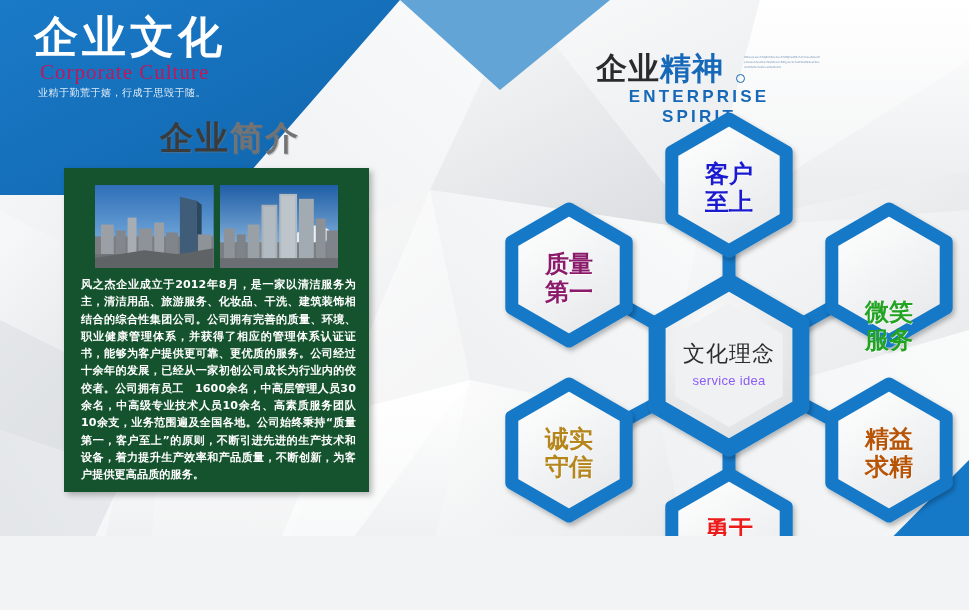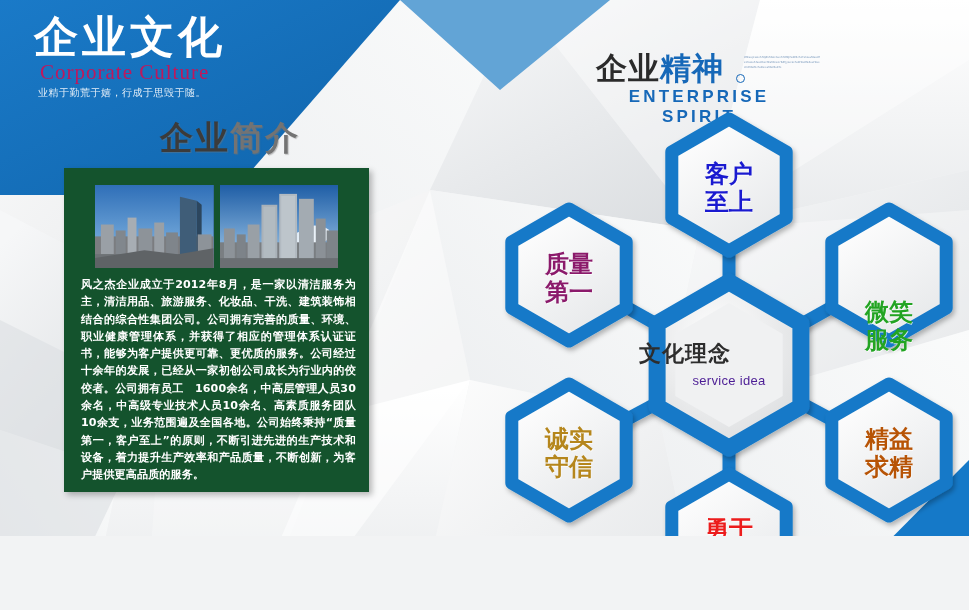--- a/index.html
+++ b/index.html
@@ -97,28 +97,28 @@
   .hexdiagram { position:absolute; left:489px; top:110px; width:480px; height:500px; }
   .hexdiagram svg { display:block; }
   .hex-label {
     position:absolute; text-align:center;
     font-family:"DejaVu Sans","Liberation Sans",sans-serif;
     font-weight:700; font-size:24px; line-height:1.16;
     white-space:pre-line; pointer-events:none;
     text-shadow:0.6px 0.6px 0 rgba(255,255,255,.8);
   }
   .center-cn {
-    position:absolute; width:180px;
-    font-family:"DejaVu Sans","Liberation Sans",sans-serif;
-    font-size:22px; color:#2d2d2d; letter-spacing:1px; font-weight:700;
+    position:absolute; text-align:center; width:180px;
+    font-family:"DejaVu Sans","Liberation Sans",sans-serif;
+    font-size:22px; color:#2d2d2d; letter-spacing:1px; font-weight:400;
   }
   .center-en {
     position:absolute; text-align:center; width:180px;
     font-family:"Liberation Sans","DejaVu Sans",sans-serif;
-    font-size:13px; color:#4c1d95; letter-spacing:.3px;
+    font-size:13px; color:#8b5cf6; letter-spacing:.3px;
   }
 </style>
 </head>
 <body>
 
 <div id="stage">
 
   <svg class="bgsvg" viewBox="0 0 969 610" preserveAspectRatio="none">
     <defs>
       <linearGradient id="g1" x1="0" y1="0" x2="1" y2="1">

